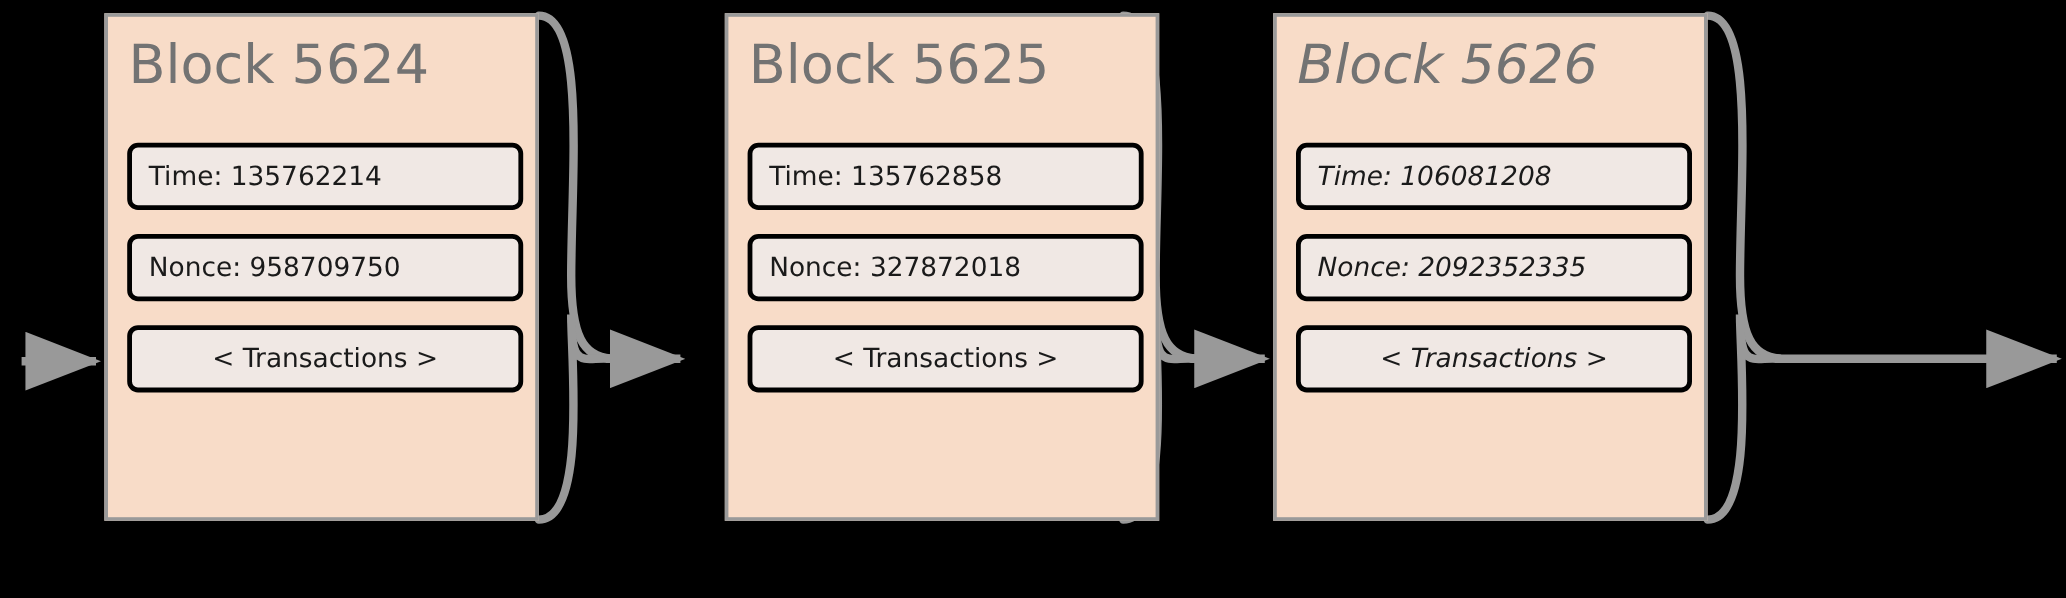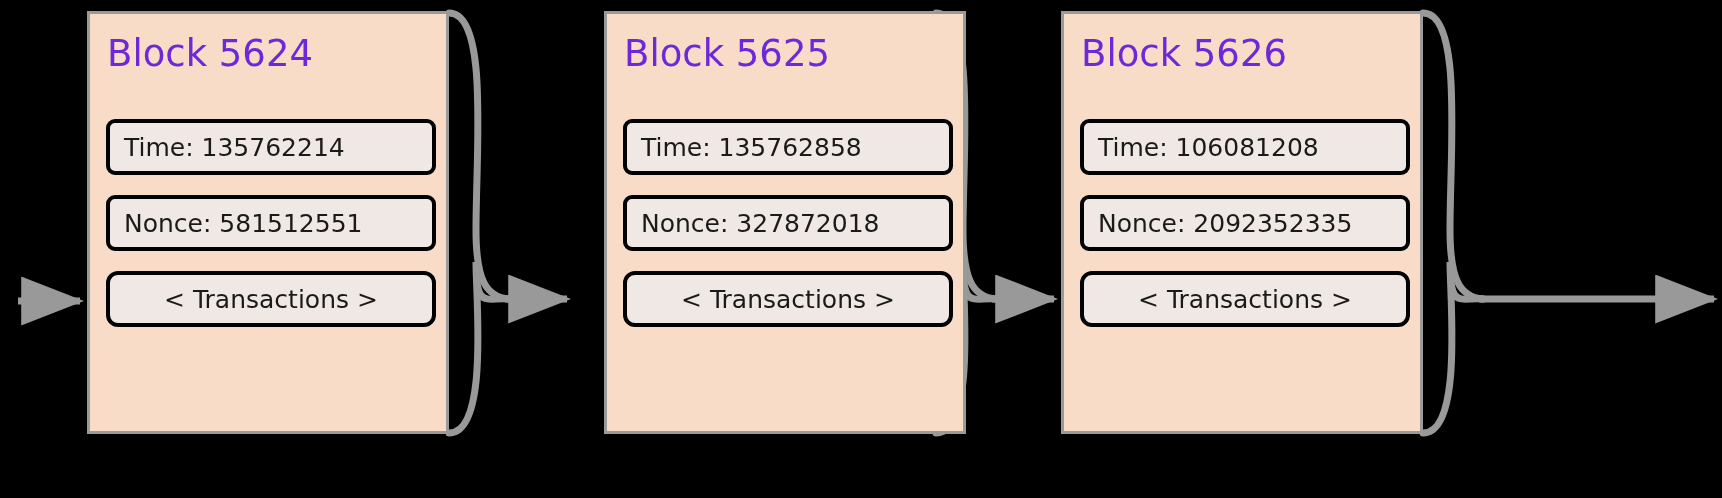--- a/index.html
+++ b/index.html
@@ -38,29 +38,29 @@
     top: 11px;
     width: 362px;
     height: 423px;
     background: #f8dcc8;
     border: 3px solid #9a9a9a;
     box-sizing: border-box;
     z-index: 2;
   }
   .block-card.b0 { left: 87px; }
   .block-card.b1 { left: 604px; }
-  .block-card.b2 { left: 1061px; }
+  .block-card.b2 { left: 1061px; font-style: italic; }
 
   .block-title {
     position: absolute;
     left: 17px;
     top: 14px;
-    font-size: 37px;
+    font-size: 45px;
     line-height: 52px;
-    color: #6d28d9;
+    color: #737373;
     font-family: "DejaVu Sans", sans-serif;
     white-space: nowrap;
   }
 
   .field-list {
     position: absolute;
     left: 16px;
     top: 105px;
     width: 330px;
   }
@@ -68,28 +68,27 @@
   .field-row {
     box-sizing: border-box;
     height: 56px;
     margin-bottom: 20px;
     background: #f0e8e4;
     border: 4px solid #000000;
     border-radius: 9px;
     display: flex;
     align-items: center;
     padding: 0 14px;
-    font-size: 25px;
+    font-size: 22px;
     color: #1a1a1a;
     white-space: nowrap;
     overflow: hidden;
   }
   .field-row:last-child {
     margin-bottom: 0;
-    border-radius: 12px;
   }
   .field-row.tx {
     justify-content: center;
     padding: 0 8px;
   }
 
   
   .field-row.tx { margin-top: 4px; }
 </style>
 </head>
@@ -124,21 +123,21 @@
       <path d="M1423,13 C1463,13 1450,150 1450,230 C1450,280 1460,297 1483,299" fill="none" stroke="#999999" stroke-width="7" stroke-linecap="round"></path>
       <path d="M1423,433 C1463,433 1450,300 1450,262 C1450,310 1460,297 1483,299" fill="none" stroke="#999999" stroke-width="7" stroke-linecap="round"></path>
       <line x1="1479" y1="299" x2="1714" y2="299" stroke="#999999" stroke-width="7" marker-end="url(#arrowhead)"></line>
     </g>
   </svg>
 
   <div class="block-card b0">
     <div class="block-title">Block 5624</div>
     <div class="field-list">
       <div class="field-row">Time: 135762214</div>
-      <div class="field-row">Nonce: 581512551</div>
+      <div class="field-row">Nonce: 958709750</div>
       <div class="field-row tx">&lt; Transactions &gt;</div>
     </div>
   </div>
 
   <div class="block-card b1">
     <div class="block-title">Block 5625</div>
     <div class="field-list">
       <div class="field-row">Time: 135762858</div>
       <div class="field-row">Nonce: 327872018</div>
       <div class="field-row tx">&lt; Transactions &gt;</div>

